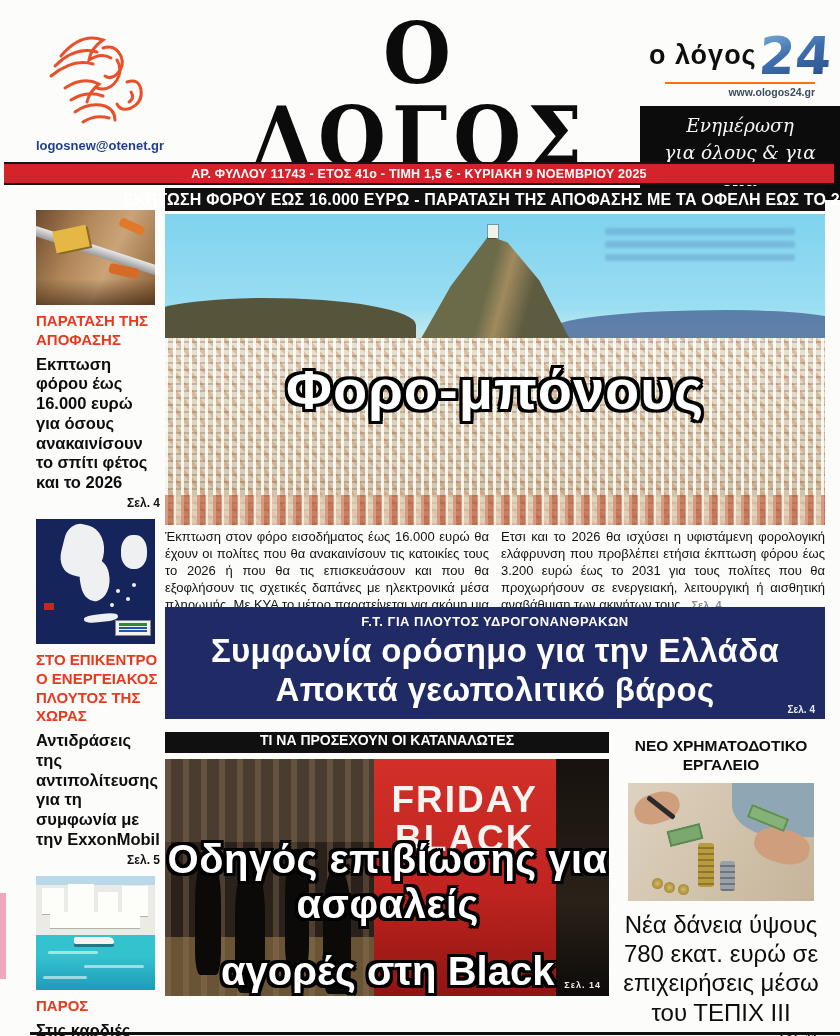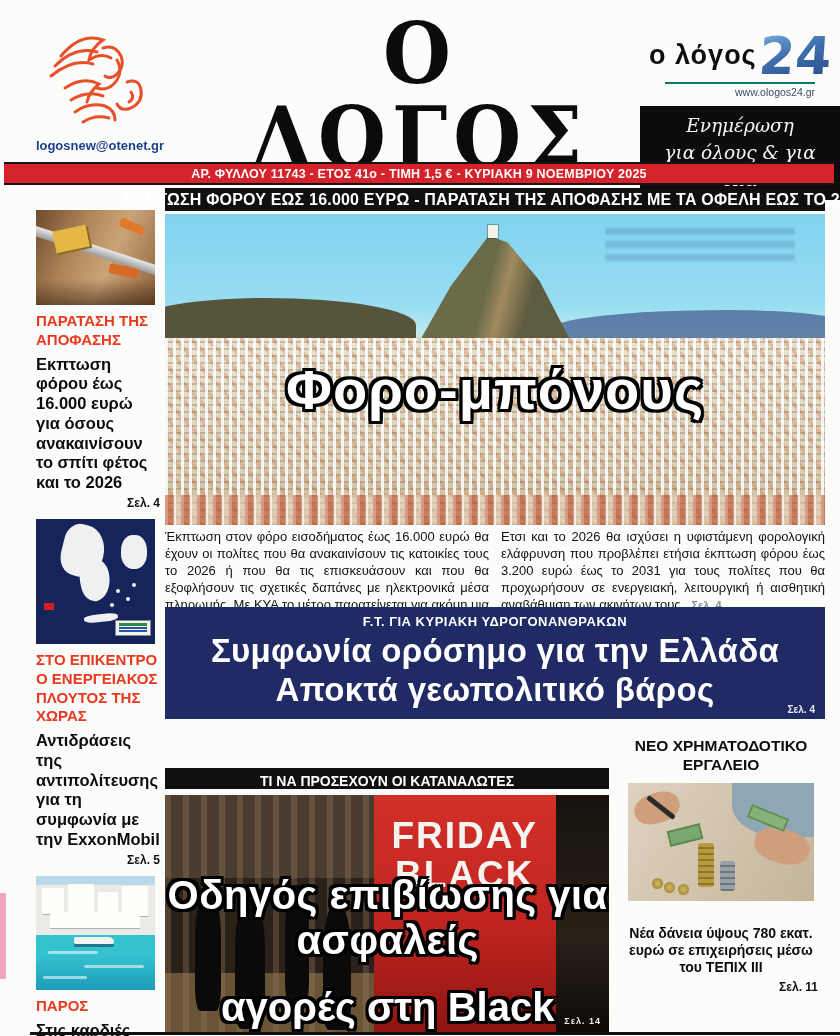--- a/index.html
+++ b/index.html
@@ -14,22 +14,22 @@
   .mh-title{font-family:"DejaVu Serif","Liberation Serif",serif;font-weight:bold;font-size:78px;
             line-height:1.0;letter-spacing:6px;transform:scaleY(1.08);color:#0b0b0b;margin:0;}
   .mh-subtitle{font-size:15.5px;font-weight:bold;letter-spacing:.4px;margin-top:14px;color:#0b0b0b;}
   .mh-right{width:200px;padding-top:30px;display:flex;flex-direction:column;align-items:center;}
   .brand24{display:flex;align-items:flex-start;line-height:1;}
   .brand24-name{font-size:27px;font-weight:bold;color:#0e0e0e;margin-top:12px;letter-spacing:1px;}
   .brand24-num{font-size:52px;font-weight:bold;font-family:"DejaVu Sans",sans-serif;
                background:linear-gradient(160deg,#7fb2d9 0%,#3f6fb0 45%,#274a85 100%);
                -webkit-background-clip:text;background-clip:text;color:transparent;
                transform:skewX(-4deg);margin-left:2px;}
-  .brand24-url{font-size:10.5px;color:#3a4d63;font-weight:normal;margin-top:0;width:150px;
-               text-align:right;border-top:2px solid #0f766e;padding-top:2px;}
+  .brand24-url{font-size:10.5px;color:#3a4d63;font-weight:bold;margin-top:0;width:150px;
+               text-align:right;border-top:2px solid #f97316;padding-top:2px;}
   .tagline-box{margin-top:8px;background:#0c0c0c;color:#f5f5f5;padding:7px 13px;text-align:center;
                font-family:"DejaVu Serif","Liberation Serif",serif;font-style:italic;font-size:18.5px;line-height:1.45;}
 
   
   .issue-bar{position:absolute;top:162px;left:4px;width:830px;height:19px;background:#d4232a;
              border-top:2px solid #151515;border-bottom:2px solid #151515;
              display:flex;align-items:center;justify-content:center;}
   .issue-bar span{color:#fff;font-weight:bold;font-size:12.5px;letter-spacing:.2px;}
 
   
@@ -104,21 +104,21 @@
   .img-map .label i{display:block;height:3px;margin:2px 3px 1px;background:#2c8a3c;}
   .img-map .label b{display:block;height:2px;margin:0 3px;background:#2255aa;}
 
   .img-paros{height:114px;background:linear-gradient(#b9d9ea 0 8%,#eceae4 8% 52%,#35c2cf 52% 70%,#1d9cb8 100%);}
   .img-paros .bld{position:absolute;background:#fdfdfa;box-shadow:0 1px 0 rgba(90,90,90,.4);}
   .img-paros .sea-streak{position:absolute;background:rgba(255,255,255,.55);height:3px;border-radius:2px;}
   .img-paros .boat{position:absolute;top:54%;left:32%;width:40px;height:7px;background:#f2f4f2;border-radius:2px 6px 2px 2px;box-shadow:0 3px 0 rgba(20,40,60,.5);}
 
   
   .bf{position:absolute;top:732px;left:165px;width:444px;}
-  .bf-kicker{height:21px;background:#101010;display:flex;align-items:flex-end;justify-content:center;margin-top:36px;}
+  .bf-kicker{height:21px;background:#101010;display:flex;align-items:flex-start;justify-content:center;}
   .bf-kicker span{color:#fff;font-weight:bold;font-size:14px;}
   .bf-photo{position:relative;margin-top:6px;height:237px;overflow:hidden;
             background:linear-gradient(100deg,#241d18 0%,#3a2f24 40%,#191310 55%);}
   .bf-street{position:absolute;top:0;left:0;width:58%;height:100%;
              background:
                repeating-linear-gradient(90deg,rgba(150,120,90,.35) 0 6px,rgba(0,0,0,0) 6px 18px),
                linear-gradient(#4a3d30 0 35%,#2a211a 35% 75%,#6a5436 75%);}
   .bf-person{position:absolute;background:#0c0a08;border-radius:40% 40% 20% 20%;}
   .bf-sign{position:absolute;top:0;left:47%;width:41%;height:100%;
            background:linear-gradient(#d23028 0%,#c02420 55%,#8f1512 100%);
@@ -140,21 +140,21 @@
   .img-money .sleeve{position:absolute;top:0;right:0;width:44%;height:46%;background:#8fa6b5;border-radius:0 0 0 60%;}
   .img-money .hand{position:absolute;background:#cf9f7d;border-radius:45%;}
   .img-money .pen{position:absolute;top:22px;left:16px;width:34px;height:5px;background:#2a2a2a;transform:rotate(38deg);border-radius:2px;}
   .img-money .note{position:absolute;top:44px;left:40px;width:34px;height:16px;background:#7ba86e;transform:rotate(-14deg);box-shadow:inset 0 0 0 2px #5d8a52;}
   .img-money .note2{position:absolute;top:28px;right:26px;width:40px;height:14px;background:#86b277;transform:rotate(22deg);box-shadow:inset 0 0 0 2px #628f55;}
   .img-money .coins{position:absolute;bottom:14px;left:70px;width:16px;height:44px;
         background:repeating-linear-gradient(#b89b3f 0 4px,#8f762c 4px 6px);border-radius:3px;}
   .img-money .coins2{position:absolute;bottom:10px;left:92px;width:15px;height:30px;
         background:repeating-linear-gradient(#9aa0a8 0 4px,#6e747c 4px 6px);border-radius:3px;}
   .img-money .coin{position:absolute;width:11px;height:11px;border-radius:50%;background:radial-gradient(#d8bb5f,#8f762c);}
-  .loans-title{font-weight:bold;font-size:14px;line-height:1.22;margin-top:24px;color:#0c0c0c;}
+  .loans-title{font-weight:normal;font-size:24px;line-height:1.22;margin-top:9px;color:#0c0c0c;}
   .loans-ref{text-align:right;font-weight:bold;font-size:12px;margin-top:4px;padding-right:8px;}
 
   
   .bottom-line{position:absolute;left:30px;bottom:1px;width:810px;height:3px;background:#101010;}
   .pink-strip{position:absolute;left:0;top:893px;width:6px;height:86px;background:#f2a7c0;}
   .logo-art{display:block;}
 </style>
 </head>
 <body>
 
@@ -221,21 +221,21 @@
       <span class="outline-text">Φορο-μπόνους</span>
     </div>
   </div>
 
   <div class="lead-body">
     <p>Έκπτωση στον φόρο εισοδήματος έως 16.000 ευρώ θα έχουν οι πολίτες που θα ανακαινίσουν τις κατοικίες τους το 2026 ή που θα τις επισκευάσουν και που θα εξοφλήσουν τις σχετικές δαπάνες με ηλεκτρονικά μέσα πληρωμής. Με ΚΥΑ το μέτρο παρατείνεται για ακόμη μια χρονιά.</p>
     <p><span>Ετσι και το 2026 θα ισχύσει η υφιστάμενη φορολογική ελάφρυνση που προβλέπει ετήσια έκπτωση φόρου έως 3.200 ευρώ έως το 2031 για τους πολίτες που θα προχωρήσουν σε ενεργειακή, λειτουργική ή αισθητική αναβάθμιση των ακινήτων τους.</span>&nbsp;&nbsp;<span class="lead-ref">Σελ. 4</span></p>
   </div>
 
   <div class="blue-box">
-    <div class="blue-kicker">F.T. ΓΙΑ ΚΥΡΙΑΚΗ ΥΔΡΟΓΟΝΑΝΘΡΑΚΩΝ</div>
+    <div class="blue-kicker">F.T. ΓΙΑ ΠΛΟΥΤΟΣ ΥΔΡΟΓΟΝΑΝΘΡΑΚΩΝ</div>
     <div class="blue-head">
       <span>Συμφωνία ορόσημο για την Ελλάδα</span><br>
       <span>Αποκτά γεωπολιτικό βάρος</span>
     </div>
     <div class="blue-ref">Σελ. 4</div>
   </div>
 
   <div class="sidebar">
 
     <div class="sb-story">

